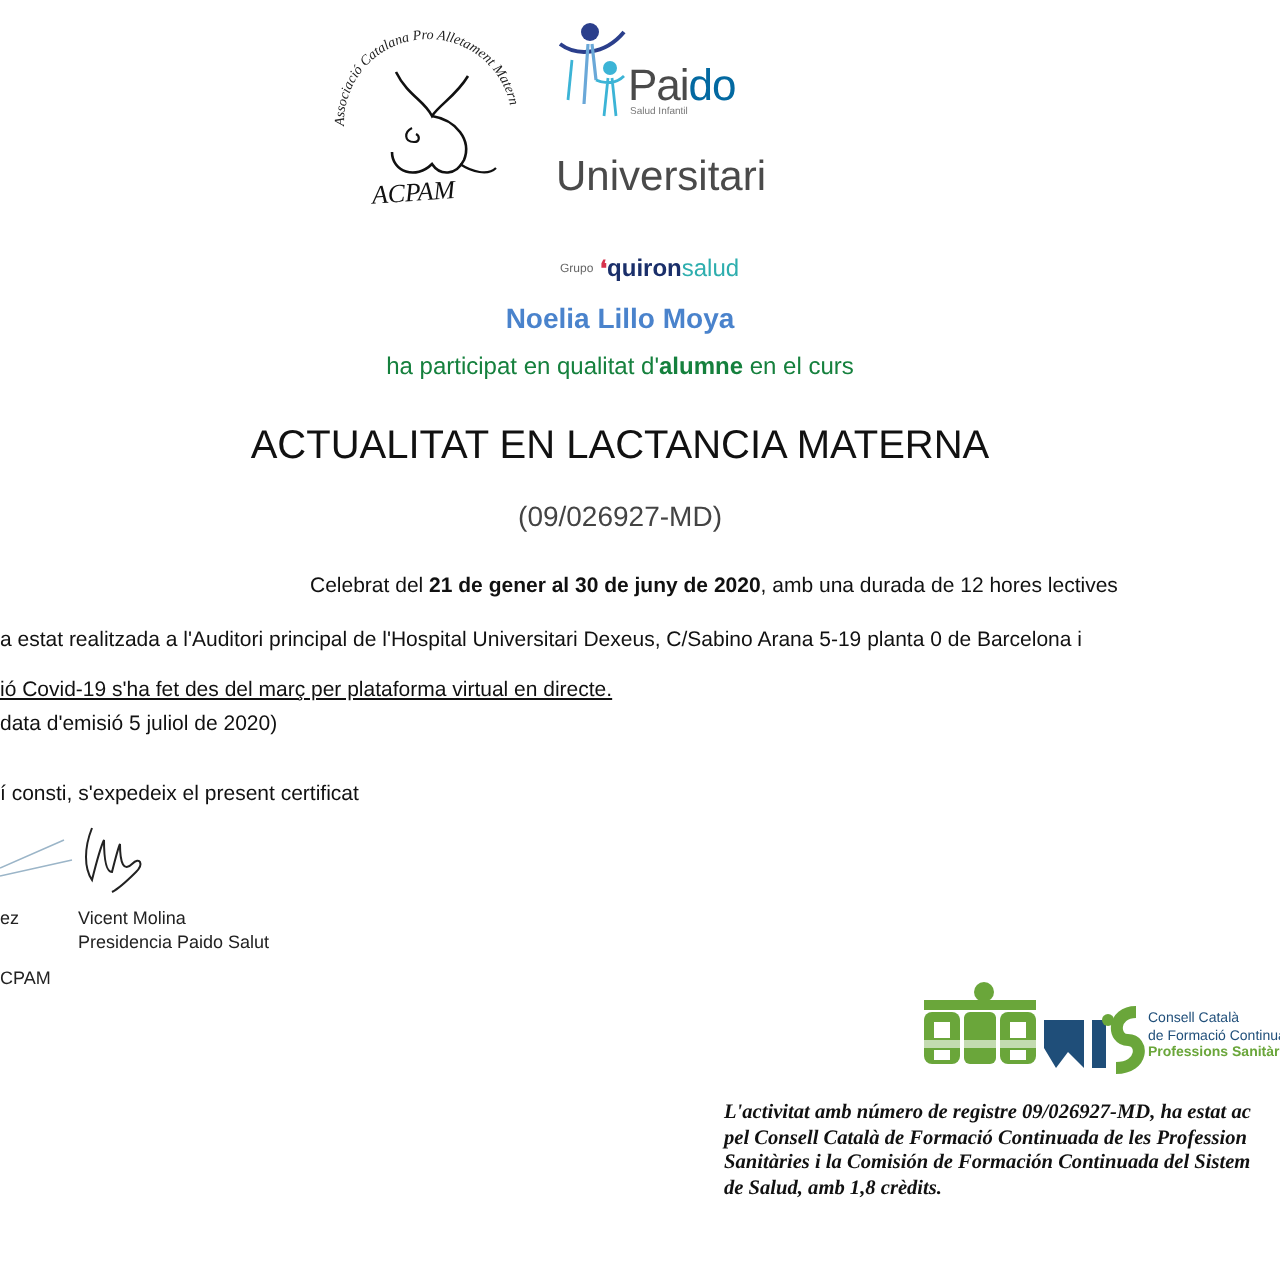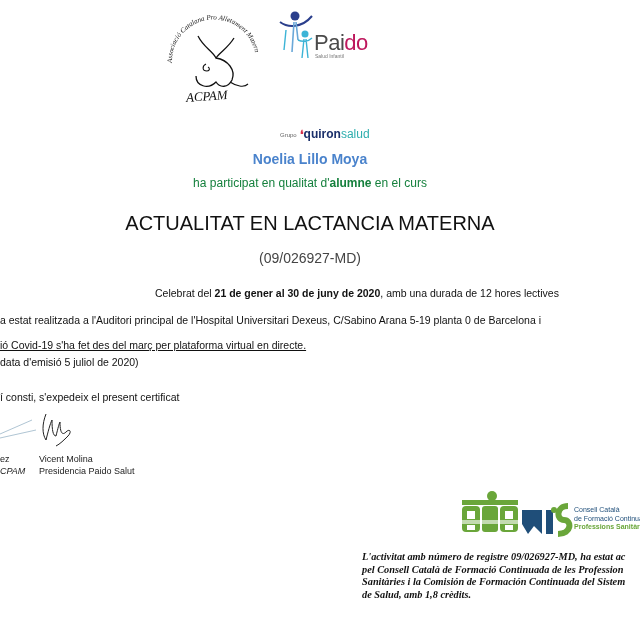--- a/index.html
+++ b/index.html
@@ -5,21 +5,21 @@
     html, body { margin: 0; padding: 0; }
     body {
       width: 640px; height: 640px; overflow: hidden; position: relative;
       background: #ffffff; color: #111;
       font-family: "Liberation Sans", sans-serif;
     }
     .abs { position: absolute; }
     .acpam-logo { left: 158px; top: 8px; width: 110px; height: 98px; }
     .dexeus-logo { left: 278px; top: 6px; width: 110px; height: 135px; }
     .paido-text { position: absolute; left: 36px; top: 24px; font-size: 22px; color: #4a4a4a; letter-spacing: -0.5px; }
-    .paido-text .do { color: #be185d; margin-top: 48px; }
+    .paido-text .do { color: #0369a1; margin-top: 48px; }
     .paido-sub { position: absolute; left: 37px; top: 47px; font-size: 5px; color: #777; }
     .hosp-line { position: absolute; left: 0; font-size: 21px; color: #4a4a4a; line-height: 22px; white-space: nowrap; }
     .dexeus-word { position: absolute; left: 0; top: 87px; font-size: 33px; color: #2eaeae; line-height: 34px; }
     .grupo { position: absolute; left: 2px; top: 126px; font-size: 6px; color: #666; }
     .quiron { position: absolute; left: 22px; top: 121px; font-size: 12px; color: #1a2f6a; font-weight: bold; }
     .quiron .salud { color: #2eaeae; font-weight: normal; }
     .quiron .mark { color: #d6334d; font-size: 11px; }
 
     .center-line { position: absolute; left: 0; width: 640px; text-align: center; }
     .student-name { top: 151px; font-size: 14px; font-weight: bold; color: #4a83cc; left: 80px; width: 460px; }
@@ -57,20 +57,21 @@
   <svg width="40" height="52" viewBox="0 0 40 52" style="position:absolute;left:0;top:4px;">
     <circle cx="17" cy="6" r="4.5" fill="#2b3f8c"></circle>
     <path d="M2,12 C10,18 24,18 34,6" fill="none" stroke="#2b3f8c" stroke-width="2"></path>
     <path d="M16,12 L14,42 M18,12 L20,30" stroke="#6aa8d8" stroke-width="1.6" fill="none"></path>
     <circle cx="27" cy="24" r="3.5" fill="#3cb4d6"></circle>
     <path d="M20,30 C24,32 30,32 34,28 M26,29 L24,48 M28,29 L30,48" stroke="#3cb4d6" stroke-width="1.4" fill="none"></path>
     <path d="M8,20 L6,40" stroke="#3cb4d6" stroke-width="1.4"></path>
   </svg>
   <div class="paido-text"><span>Pai</span><span class="do">do</span></div>
   <div class="paido-sub">Salud Infantil</div>
+  <div class="hosp-line" style="top:72px;">Universitari</div>
   <div class="grupo">Grupo</div>
   <div class="quiron"><span class="mark">❛</span><span>quiron</span><span class="salud">salud</span></div>
 </div>
 
 <div class="center-line student-name">Noelia Lillo Moya</div>
 <div class="center-line participation"><span>ha participat en qualitat d'</span><b>alumne</b><span> en el curs</span></div>
 <div class="center-line course-title">ACTUALITAT EN LACTANCIA MATERNA</div>
 <div class="center-line course-code"><span>(</span><span>09/026927-MD</span><span>)</span></div>
 
 <div class="body-line" style="left:155px; top:287px;"><span>Celebrat del </span><b>21 de gener al 30 de juny de 2020</b><span>, amb una durada de 12 hores lectives</span></div>
@@ -79,21 +80,21 @@
 <div class="body-line" style="left:0; top:356px;">data d'emisió 5 juliol de 2020)</div>
 <div class="body-line" style="left:0; top:391px;">í consti, s'expedeix el present certificat</div>
 
 <svg class="abs" style="left:0; top:408px;" width="40" height="36" viewBox="0 0 40 36">
   <path d="M0,26 L32,12 M0,30 L36,22" stroke="#9bb5c8" stroke-width="0.8" fill="none"></path>
 </svg>
 <svg class="abs" style="left:38px; top:410px;" width="40" height="38" viewBox="0 0 40 38">
   <path d="M8,4 C4,14 4,24 8,30 C10,22 12,14 14,10 C14,20 15,26 18,26 C20,18 21,14 22,12 C22,22 24,26 28,22 C32,18 34,22 30,26 C26,30 22,34 18,36" stroke="#222" stroke-width="1" fill="none"></path>
 </svg>
 <div class="sig-name" style="left:0; top:454px;">ez</div>
-<div class="sig-name" style="left:0; top:466px;font-style:italic;">CPAM</div>
+<div class="sig-name" style="left:0; top:484px;">CPAM</div>
 <div class="sig-name" style="left:39px; top:454px;">Vicent Molina</div>
 <div class="sig-name" style="left:39px; top:466px;">Presidencia Paido Salut</div>
 
 <div class="abs cfc-logo">
   <svg width="180" height="52" viewBox="0 0 180 52">
     <circle cx="34" cy="6" r="5" fill="#6aa63a"></circle>
     <rect x="4" y="10" width="56" height="5" fill="#6aa63a"></rect>
     <rect x="4" y="16" width="18" height="26" rx="4" fill="#6aa63a"></rect>
     <rect x="24" y="16" width="16" height="26" rx="3" fill="#6aa63a"></rect>
     <rect x="42" y="16" width="18" height="26" rx="4" fill="#6aa63a"></rect>

